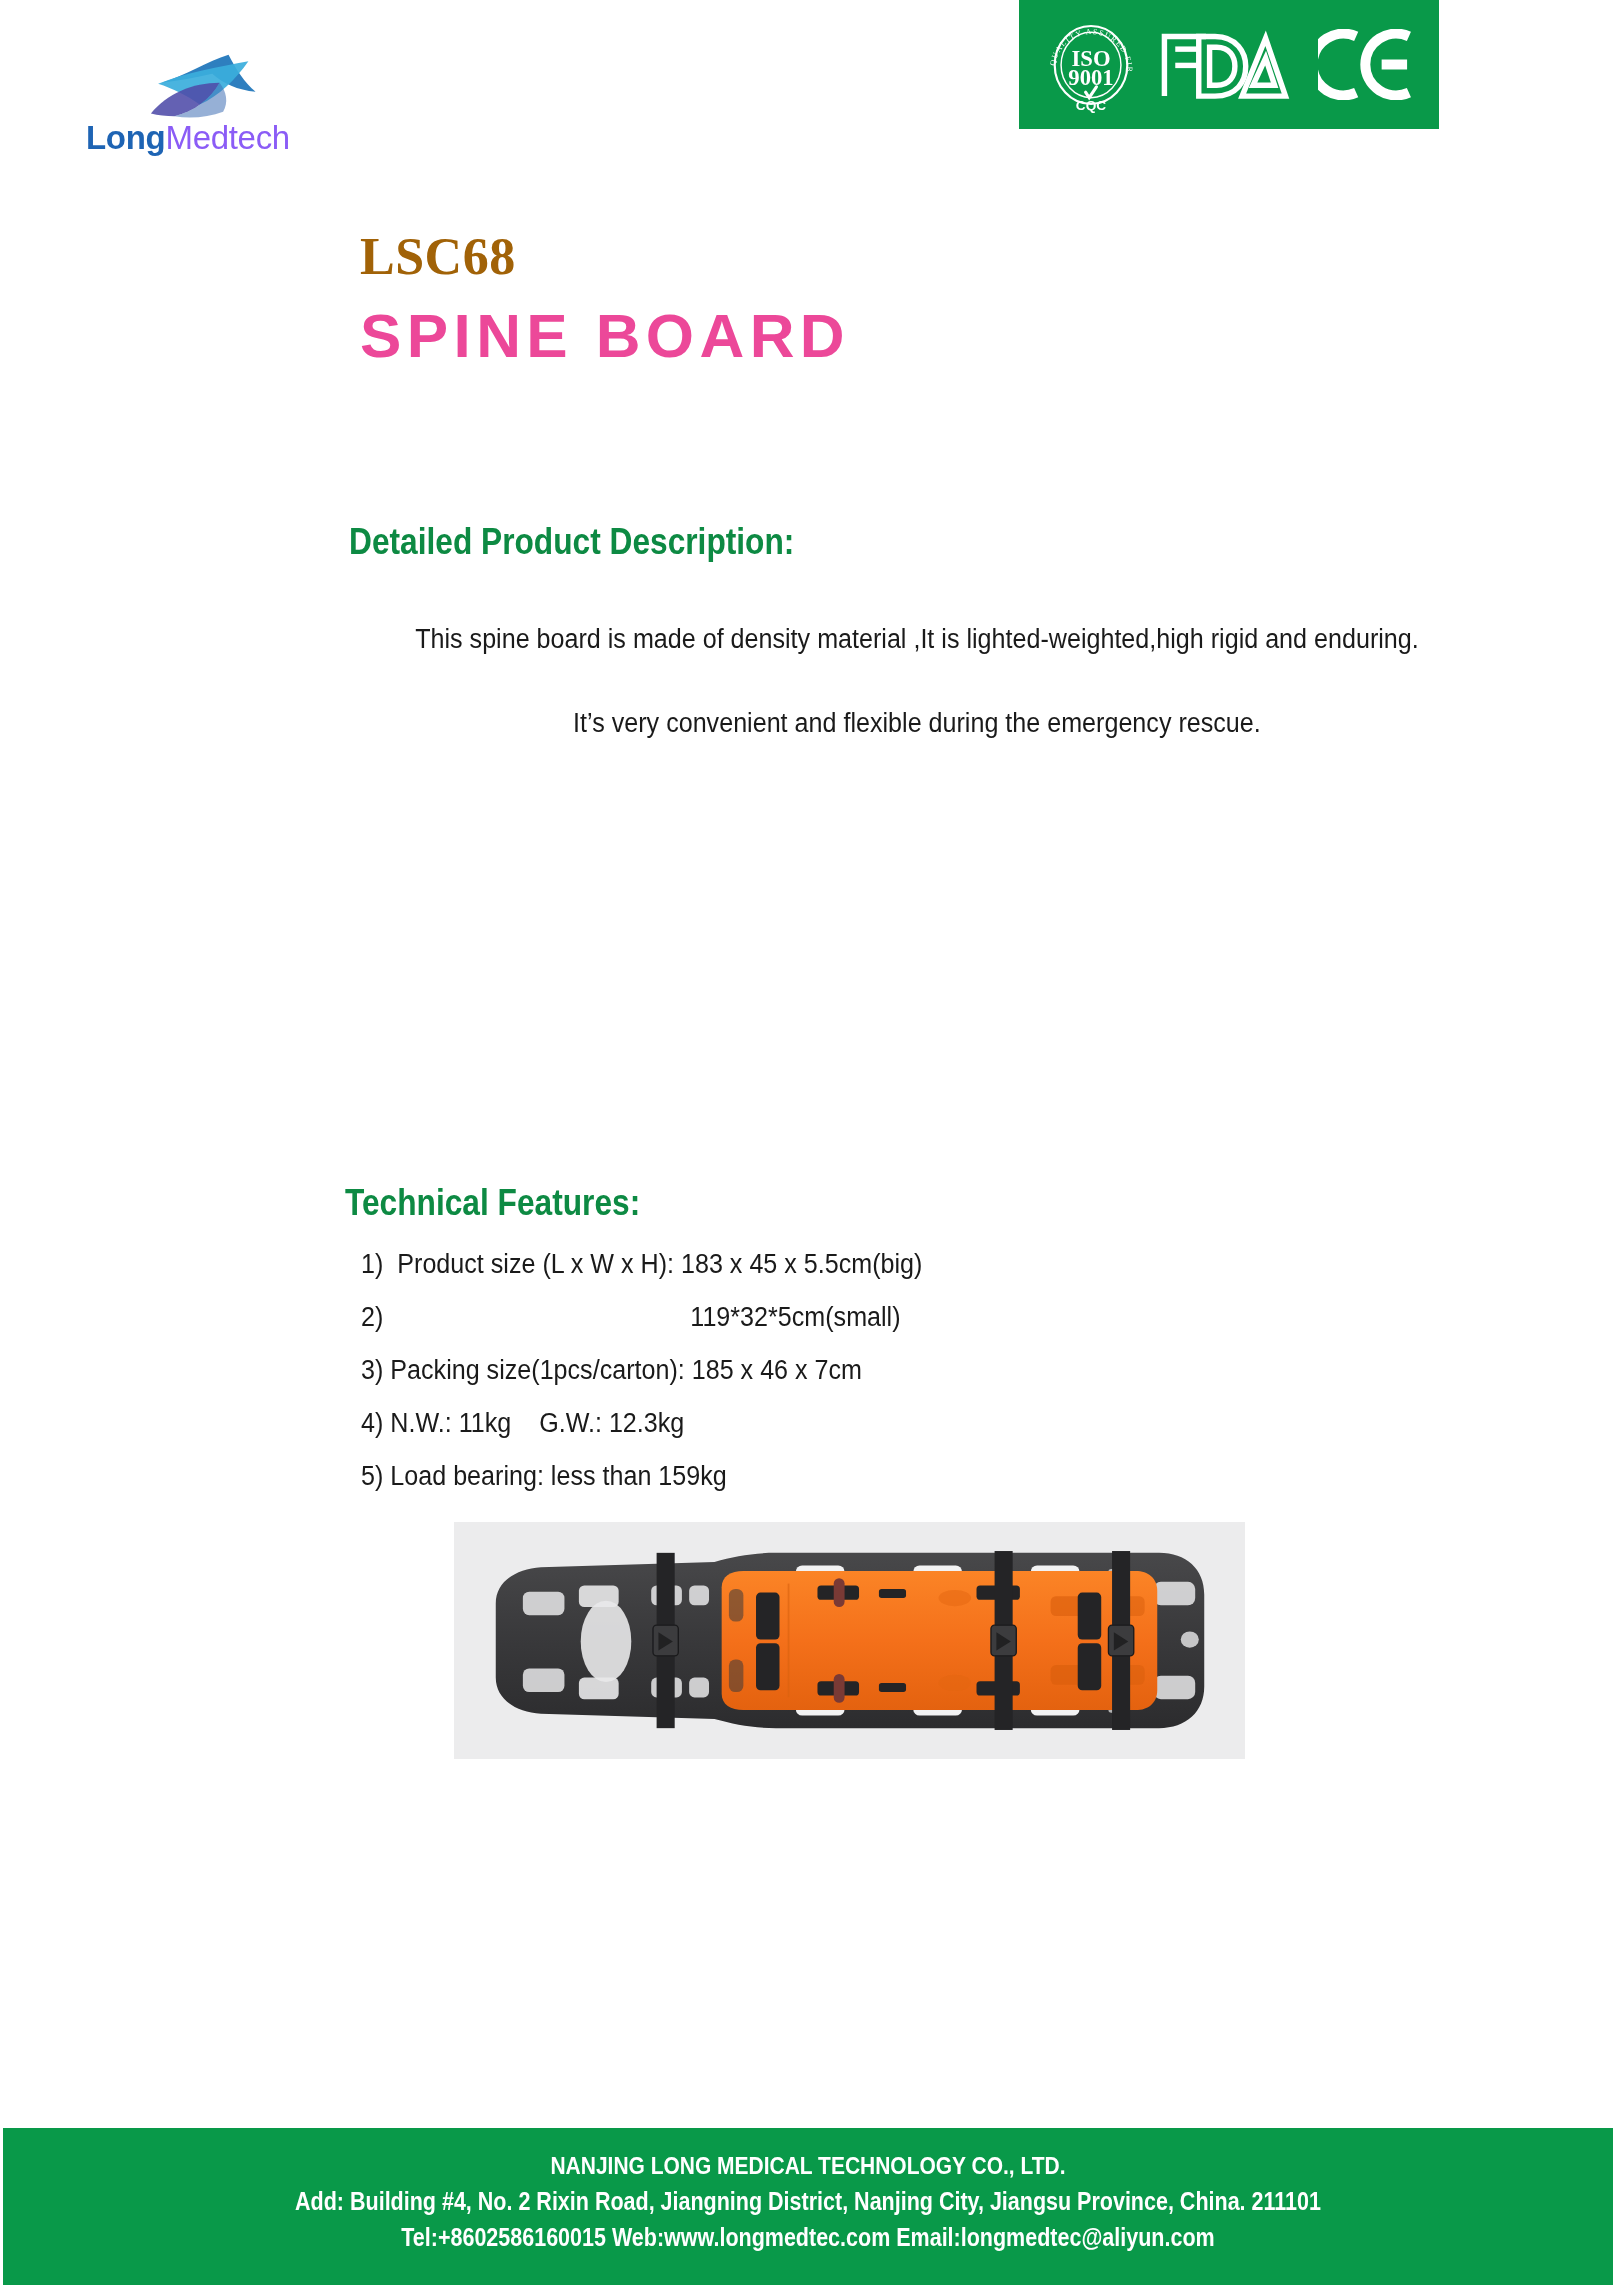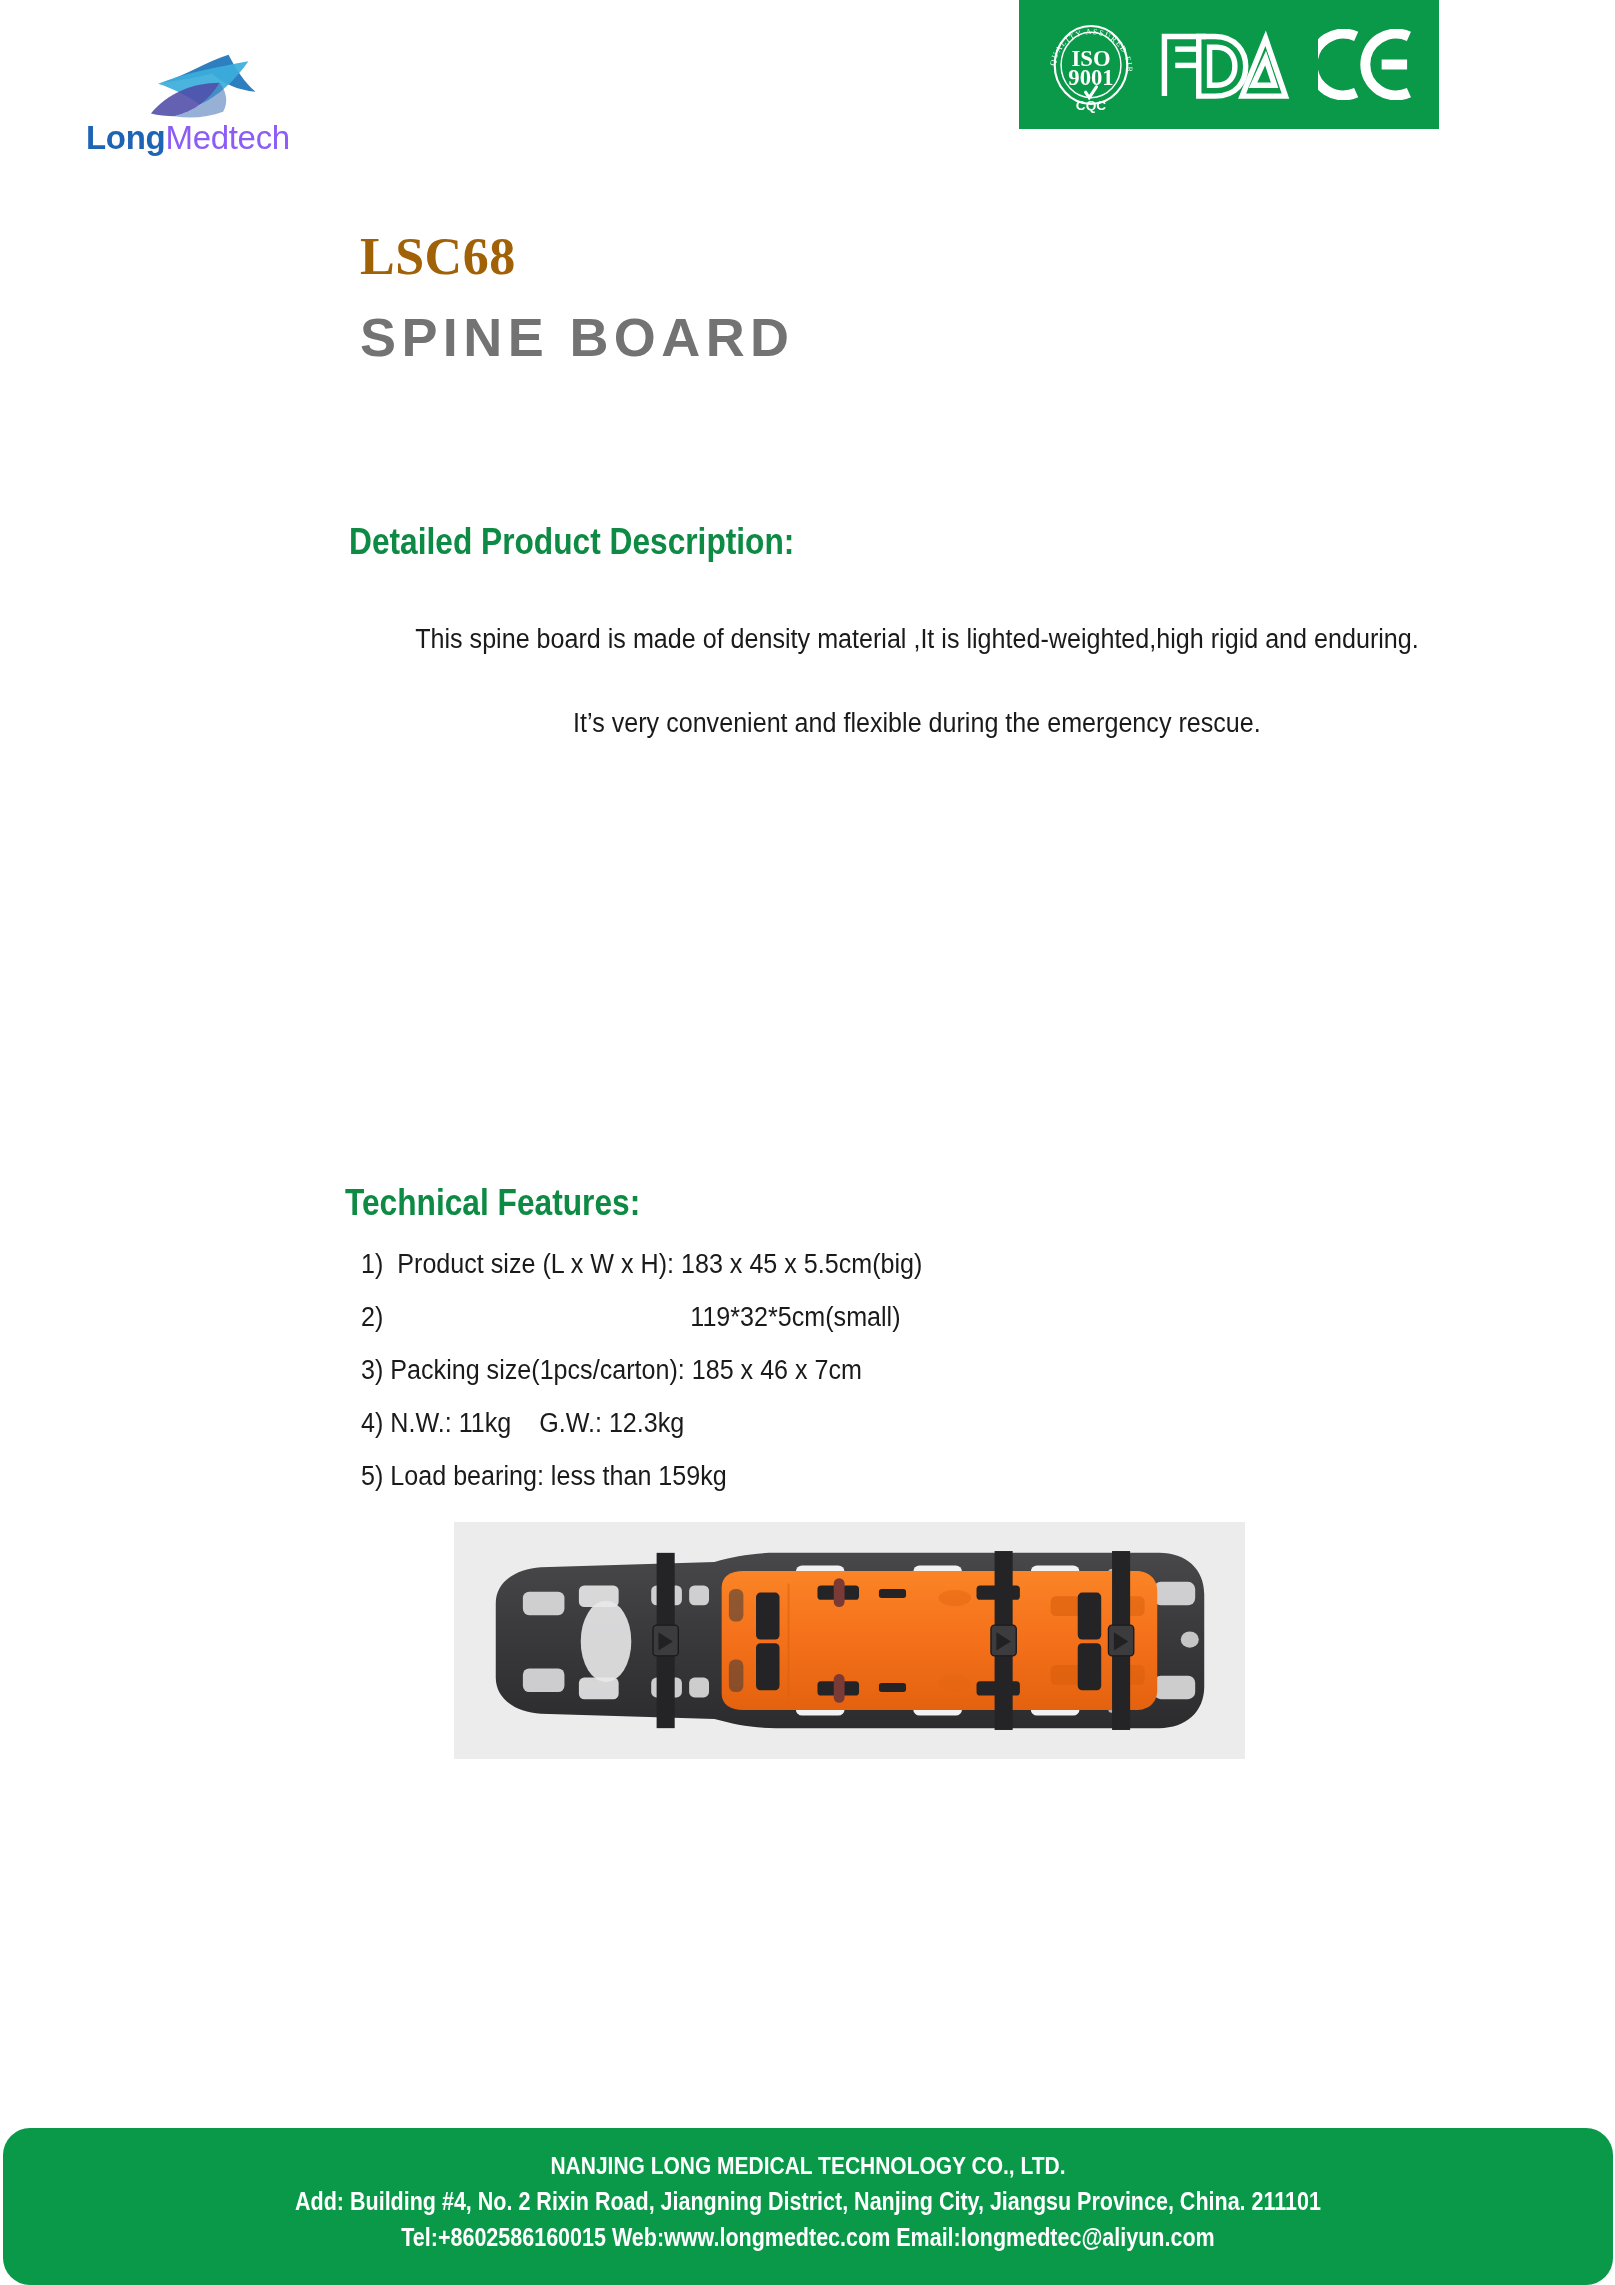--- a/index.html
+++ b/index.html
@@ -62,25 +62,25 @@
     font-family: "Liberation Serif", serif;
     font-weight: bold;
     font-size: 52px;
     color: #a16207;
     line-height: 1.0;
     letter-spacing: 0.5px;
   }
   #product-title {
     font-family: "Liberation Sans", sans-serif;
     font-weight: bold;
-    font-size: 54px;
-    color: #737373;
+    font-size: 62px;
+    color: #ec4899;
     letter-spacing: 5.4px;
     line-height: 1.25;
-    margin-top: 21px;
+    margin-top: 14px;
   }
 
   
   .section-heading {
     position: absolute;
     font-family: "Liberation Sans", sans-serif;
     font-weight: bold;
     font-size: 36px;
     color: #0D8A43;
     transform: scaleX(0.88);
@@ -129,21 +129,20 @@
   }
 
   
   #footer {
     position: absolute;
     left: 2.7px;
     top: 2128px;
     width: 1610px;
     height: 157px;
     background: #099949;
-    border-radius: 27px;
   }
   #footer-inner {
     position: absolute;
     left: 0;
     top: 21px;
     width: 1610px;
     text-align: center;
   }
   #footer-inner .f-line {
     color: #ffffff;

